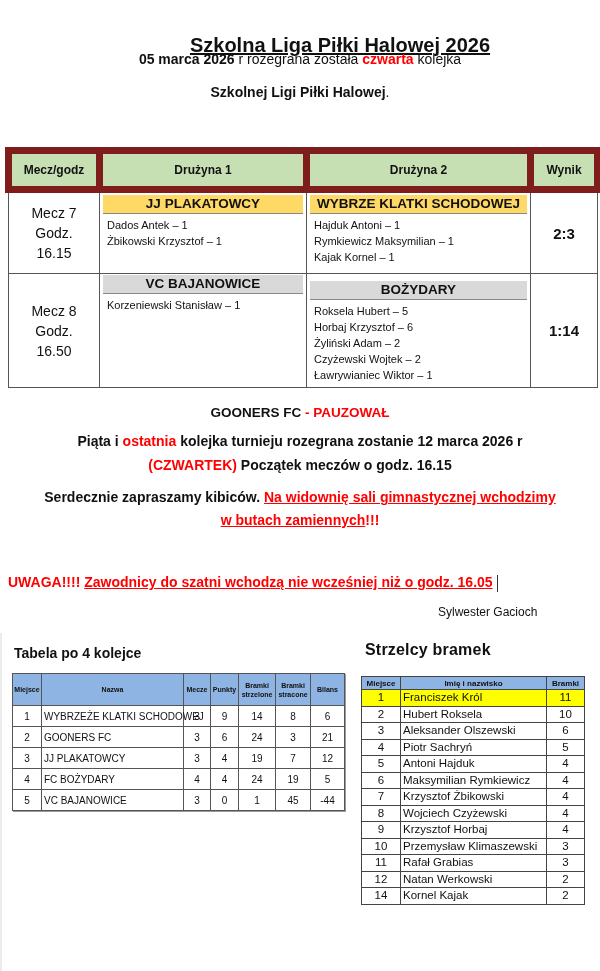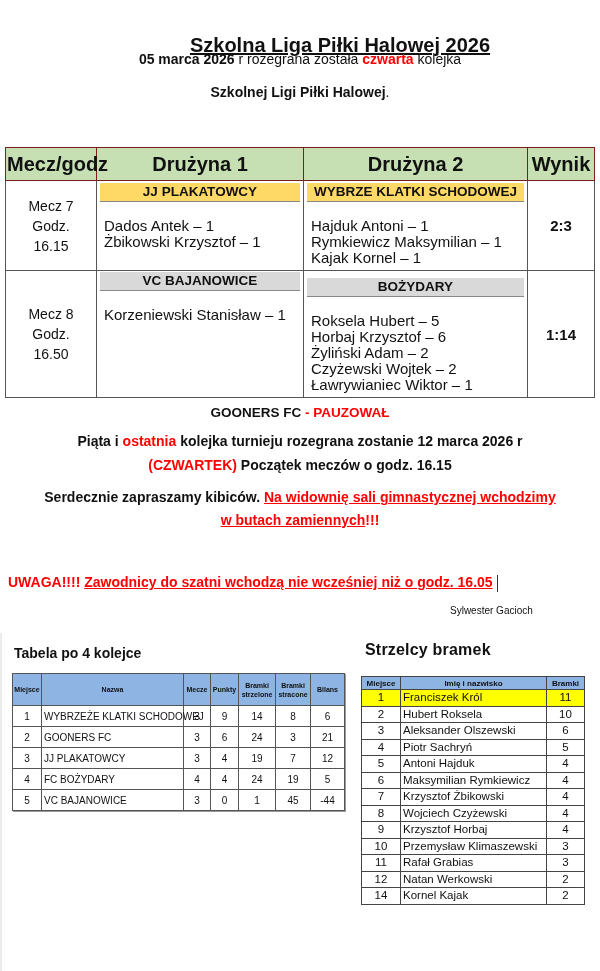--- a/index.html
+++ b/index.html
@@ -10,38 +10,38 @@
   .b { font-weight:bold; }
   .red { color:#ff0000; }
   .u { text-decoration:underline; }
 
   #title { top:34px; font-size:20px; font-weight:bold; text-decoration:underline;margin-left:40px; }
   #line2 { top:51px; font-size:14px; }
   #line3 { top:84px; font-size:14px; font-weight:bold; }
 
   
   #matches { left:5px; top:147px; width:589px; border-collapse:collapse; table-layout:fixed; font-size:13px; }
-  #matches th { background:#c6e0b4; border:1px solid #7f1d1d; height:30px; font-size:20px; font-weight:bold; }
+  #matches th { background:#c6e0b4; border:7px solid #7f1d1d; height:30px; font-size:12px; font-weight:bold; }
   #matches td { border:1px solid #555; vertical-align:top; padding:0; }
   #matches td.mcell { text-align:center; vertical-align:middle; font-size:14px; line-height:20px; }
   #matches td.score { text-align:center; vertical-align:middle; font-size:15px; font-weight:bold; }
   .team-hdr { height:18px; line-height:18px; text-align:center; font-weight:bold; font-size:13.5px;
               border-bottom:1px solid #888; margin:2px 3px 0 3px; }
   .team-hdr.yellow { background:#ffd966; }
   .team-hdr.gray { background:#d9d9d9; }
-  .scorers { padding:16px 7px 4px 7px; font-size:15px; line-height:16px; }
+  .scorers { padding:3px 7px 4px 7px; font-size:11px; line-height:16px; }
 
   #gooners { top:405px; font-size:13.5px; font-weight:bold; }
   #next1 { top:433px; font-size:14px; font-weight:bold; }
   #next2 { top:457px; font-size:14px; font-weight:bold; }
   #invite1 { top:489px; font-size:14px; font-weight:bold; }
   #invite2 { top:512px; font-size:14px; font-weight:bold; }
   #warning { left:8px; top:574px; font-size:14px; font-weight:bold; white-space:nowrap; }
   #cursor { display:inline-block; width:1px; height:17px; background:#333; vertical-align:middle; margin-left:4px; }
-  #signature { left:438px; top:605px; font-size:10px;margin-left:12px; }
+  #signature { left:438px; top:605px; font-size:12px; }
 
   
   #embed { left:0; top:633px; width:600px; height:338px; background:#fff;
            border-left:2px solid #ececec; box-sizing:border-box; }
   #standings-title { left:14px; top:645px; font-size:14px; font-weight:bold; }
   #scorers-title { left:365px; top:641px; font-size:16px; font-weight:bold; letter-spacing:0.2px; }
 
   #standings { left:12px; top:673px; width:332px; border-collapse:collapse; table-layout:fixed; }
   #standings th { background:#8db4e2; border:1px solid #555; font-size:7px; font-weight:bold; height:31px; padding:0; line-height:9px; }
   #standings td { border:1px solid #555; font-size:10px; height:20px; padding:0; text-align:center; }

